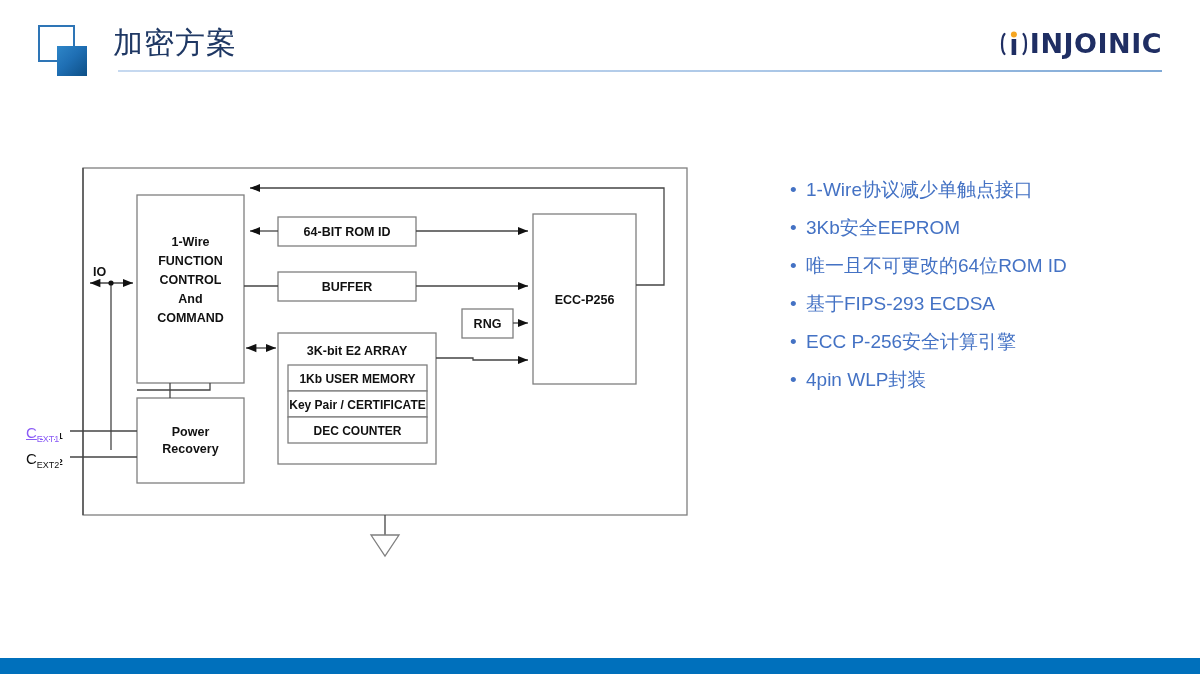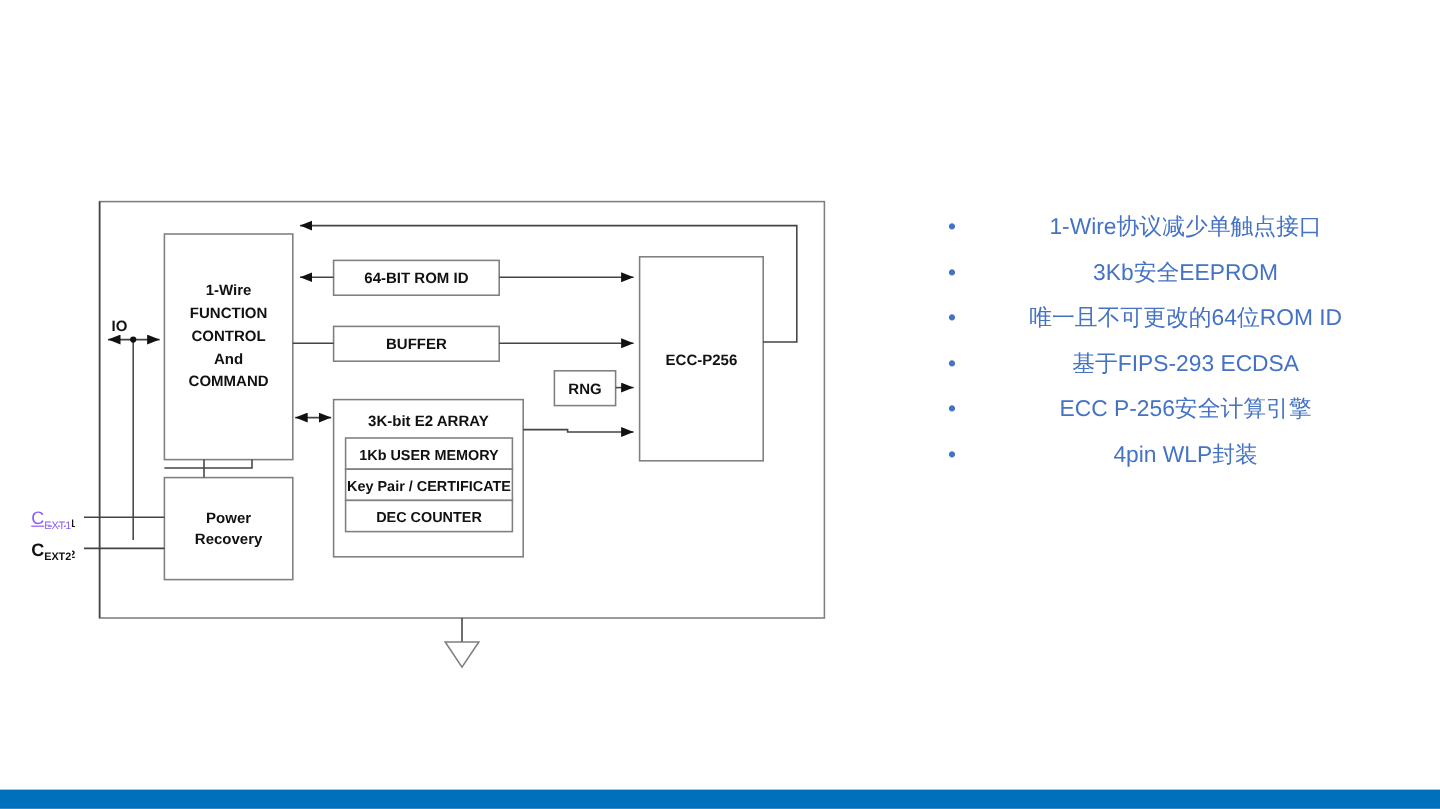--- a/index.html
+++ b/index.html
@@ -29,31 +29,51 @@
      background:linear-gradient(to right,#C6D9F0 0%,#BFD3EC 20%,#AEC9E8 60%,#7FA9D6 100%);}
 
   
   .footer-bar{position:absolute;left:0;top:658px;width:1200px;height:16px;background:#0070BC;}
 
   
   .bullets{position:absolute;left:790px;top:178px;width:380px;}
   .bullet{display:flex;align-items:flex-start;margin-bottom:14px;
      color:#4472C4;font-size:19px;line-height:24px;}
   .bullet .dot{width:16px;flex:0 0 16px;text-align:left;font-size:19px;line-height:24px;}
-  .bullet .btxt{flex:1;text-align:center;}
+  .bullet .btxt{flex:1;}
 
   
   .diagram{position:absolute;left:60px;top:150px;width:680px;height:420px;font-weight:bold;}
   .diagram svg{display:block;}
 </style>
 </head>
 <body>
 
 <div class="slide">
 
+  <div class="header">
+    <div class="logo-mark">
+      <div class="logo-outline"></div>
+      <div class="logo-fill"></div>
+    </div>
+    <div class="page-title">加密方案</div>
+
+    <div class="brand-logo">
+      <div class="brand-i">
+        <svg width="28" height="30" viewBox="0 0 28 30" aria-hidden="true">
+          <path d="M4.5,5 C1.2,8.5 1.2,21.5 4.5,25" stroke="#1F2E63" stroke-width="2.2" fill="none" stroke-linecap="round"></path>
+          <path d="M23.5,5 C26.8,8.5 26.8,21.5 23.5,25" stroke="#1F2E63" stroke-width="2.2" fill="none" stroke-linecap="round"></path>
+          <rect x="11.6" y="10" width="4.6" height="16" fill="#1F2E63"></rect>
+          <circle cx="13.9" cy="5.4" r="3" fill="#F5A623"></circle>
+        </svg>
+      </div>
+      <span class="brand-text">INJOINIC</span>
+    </div>
+    <div class="header-rule"></div>
+  </div>
 
   <div class="diagram">
     <svg width="680" height="420" viewBox="0 0 680 420" aria-hidden="true">
       <defs>
         <marker id="ar" markerWidth="9" markerHeight="9" refX="8" refY="3.2" orient="auto" markerUnits="strokeWidth">
           <path d="M0,0 L8,3.2 L0,6.4 z" fill="#111"></path>
         </marker>
         <marker id="arL" markerWidth="9" markerHeight="9" refX="0" refY="3.2" orient="auto" markerUnits="strokeWidth">
           <path d="M8,0 L0,3.2 L8,6.4 z" fill="#111"></path>
         </marker>
@@ -142,21 +162,21 @@
         <text x="-30" y="312" font-size="14">
           <tspan x="-30">C</tspan><tspan font-size="9" dy="3">EXT2</tspan>
         </text>
       </g>
     </svg>
   </div>
 
   <div style="position:absolute;left:26px;top:424px;font-size:15px;color:#8b5cf6;text-decoration:underline;">
     <span>C</span><sub style="font-size:9px;">EXT1</sub>
   </div>
-  <div style="position:absolute;left:26px;top:450px;font-size:15px;color:#111;font-weight:bold;">
+  <div style="position:absolute;left:26px;top:450px;font-size:15px;color:#111;">
     <span>C</span><sub style="font-size:9px;">EXT2</sub>
   </div>
 
   <div class="bullets">
     <div class="bullet">
       <span class="dot">•</span>
       <span class="btxt">1-Wire协议减少单触点接口</span>
     </div>
     <div class="bullet">
       <span class="dot">•</span>

